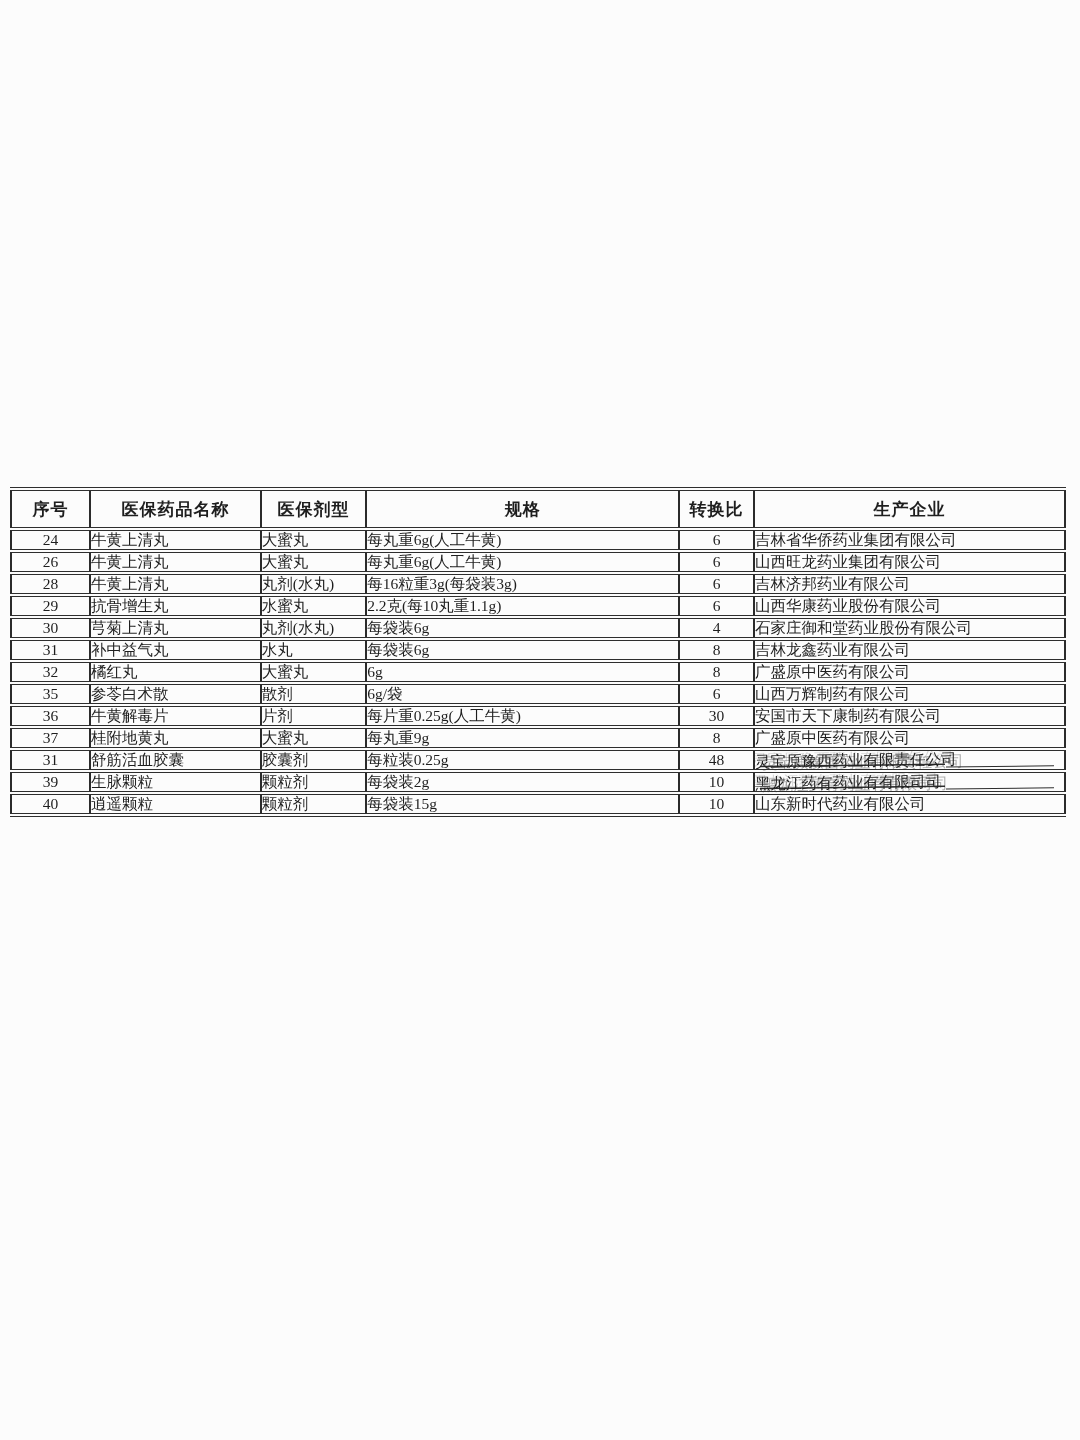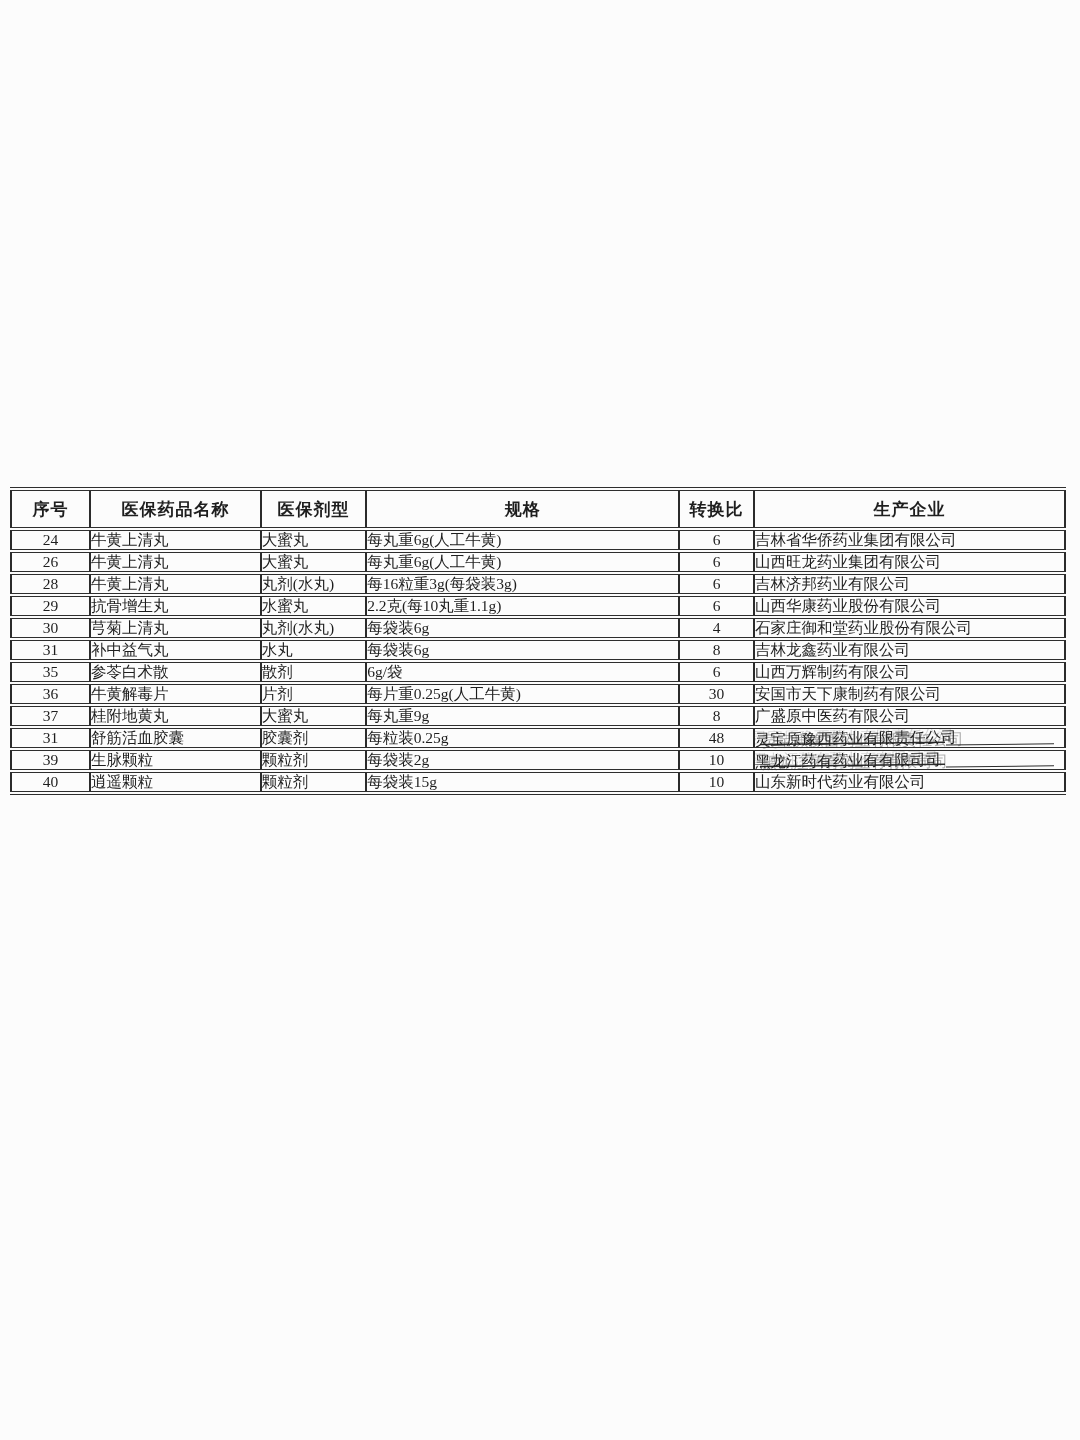--- a/index.html
+++ b/index.html
@@ -135,20 +135,28 @@
           </tr>
           <tr>
             <td class="al-center">31</td>
             <td class="al-left">补中益气丸</td>
             <td class="al-left">水丸</td>
             <td class="al-left">每袋装6g</td>
             <td class="al-center">8</td>
             <td class="al-left">吉林龙鑫药业有限公司</td>
           </tr>
           <tr>
+            <td class="al-center">32</td>
+            <td class="al-left">橘红丸</td>
+            <td class="al-left">大蜜丸</td>
+            <td class="al-left">6g</td>
+            <td class="al-center">8</td>
+            <td class="al-left">广盛原中医药有限公司</td>
+          </tr>
+          <tr>
             <td class="al-center">35</td>
             <td class="al-left">参苓白术散</td>
             <td class="al-left">散剂</td>
             <td class="al-left">6g/袋</td>
             <td class="al-center">6</td>
             <td class="al-left">山西万辉制药有限公司</td>
           </tr>
           <tr>
             <td class="al-center">36</td>
             <td class="al-left">牛黄解毒片</td>

